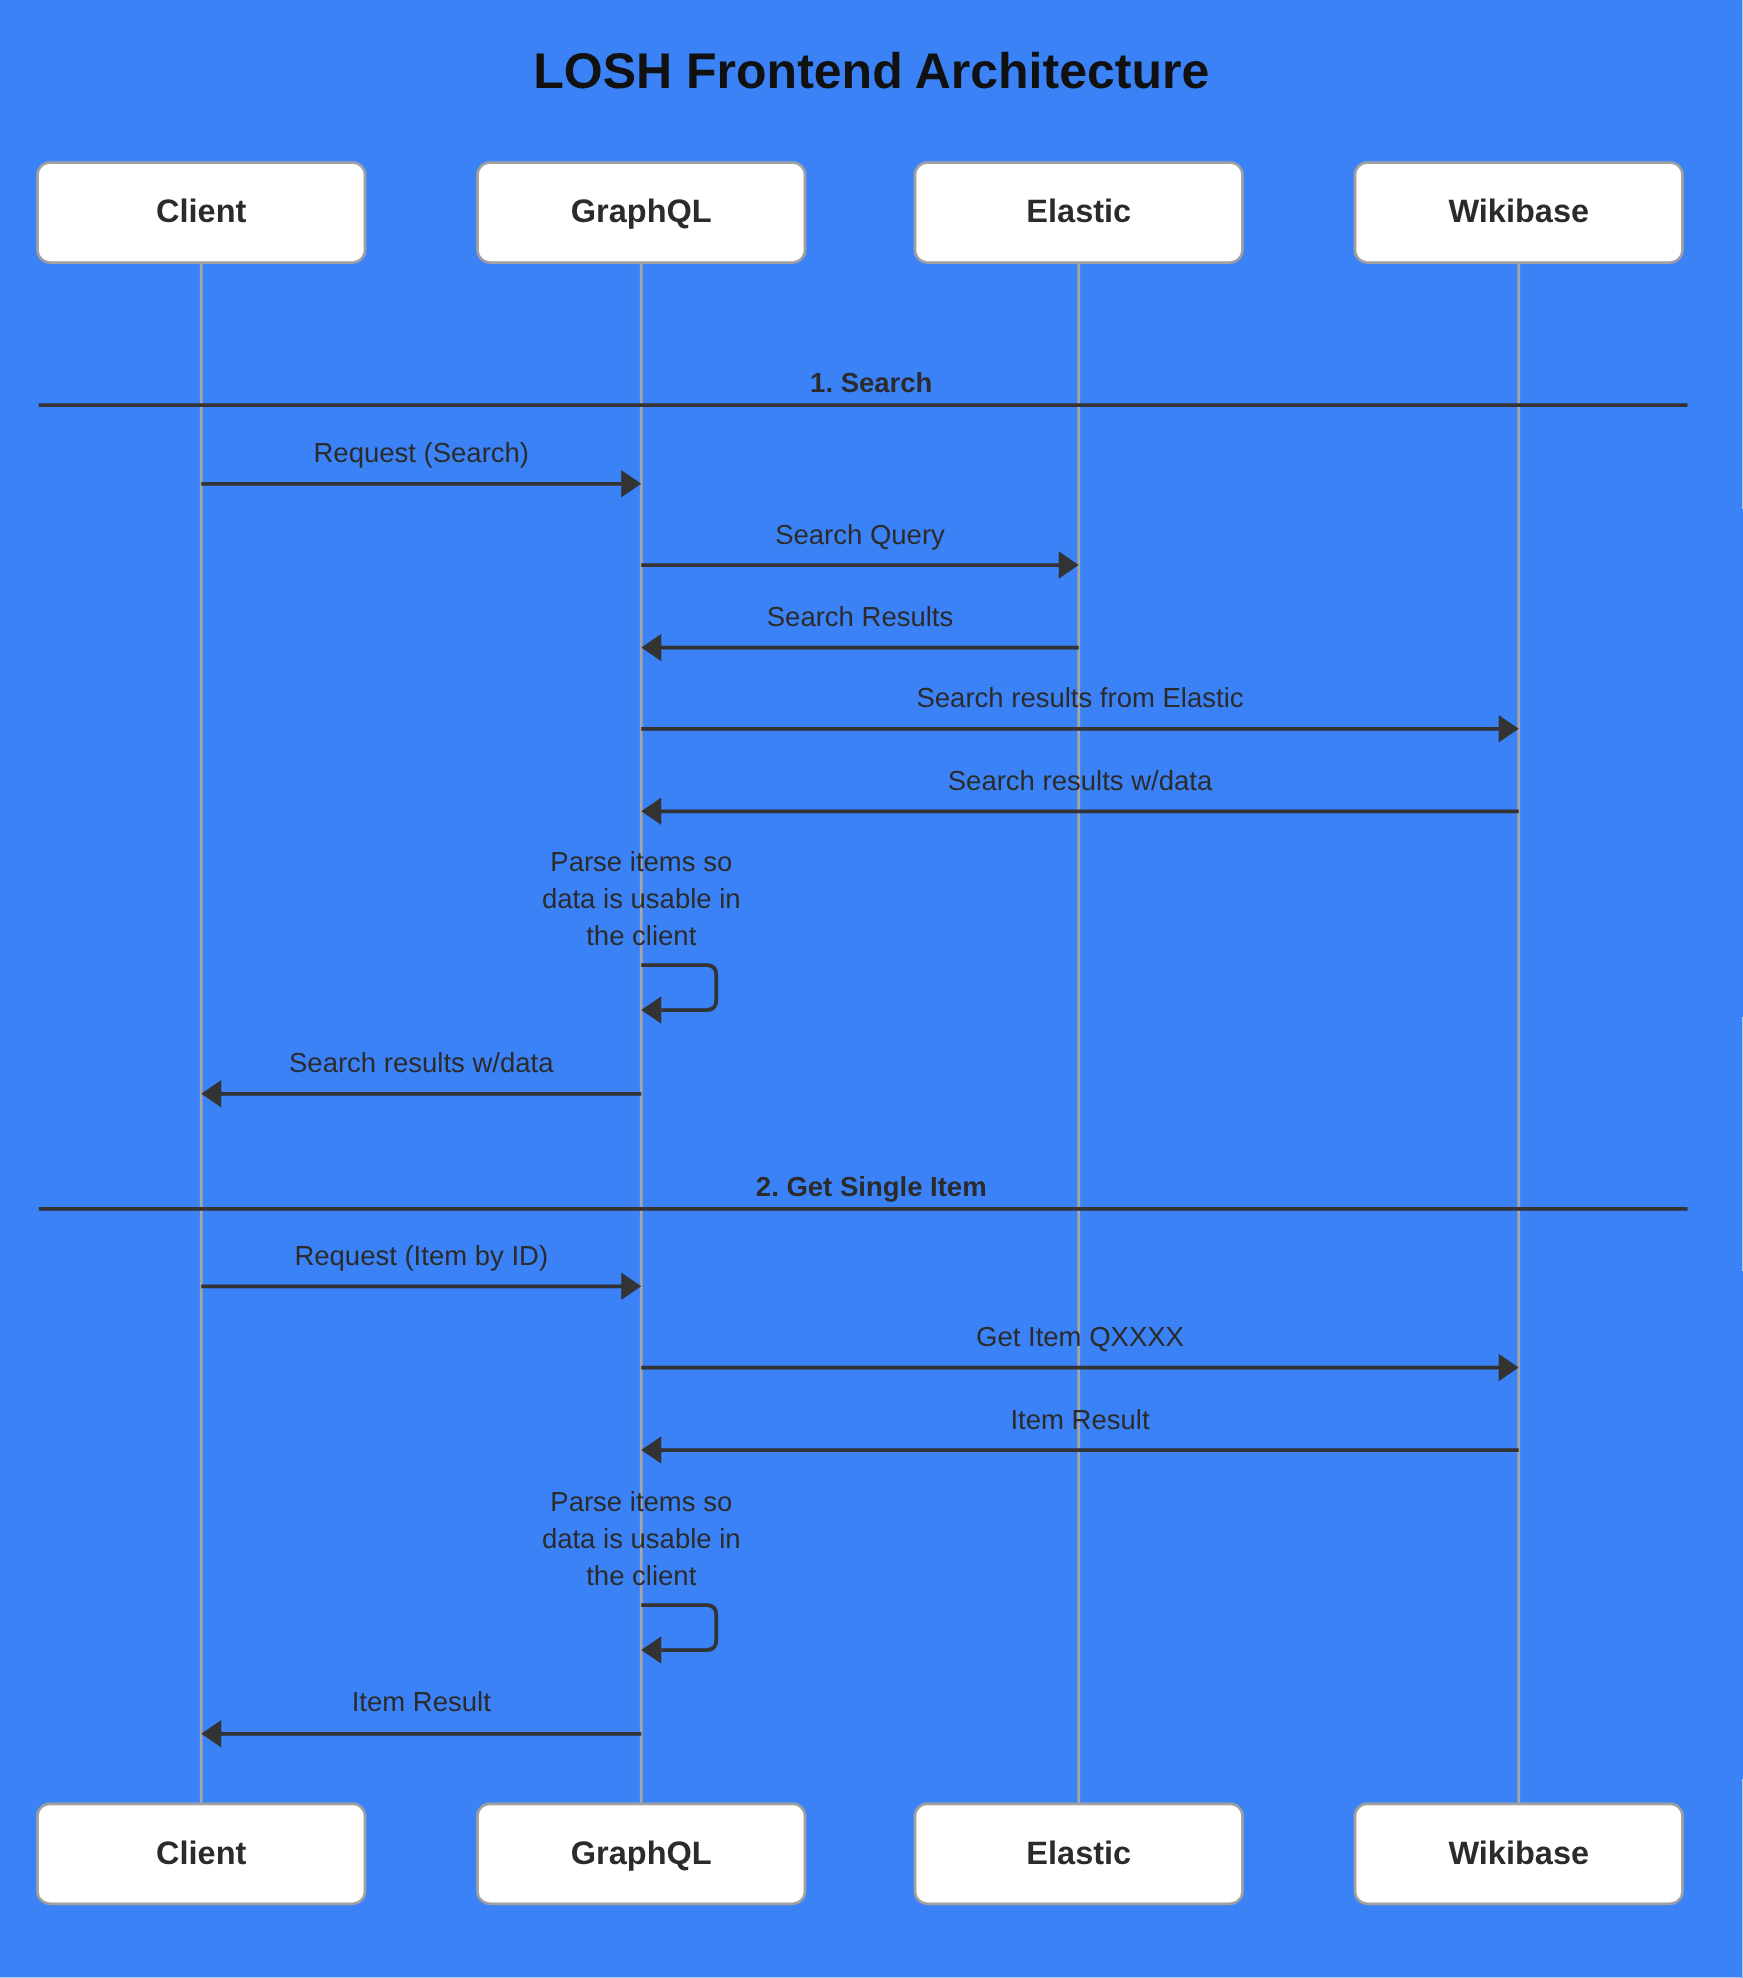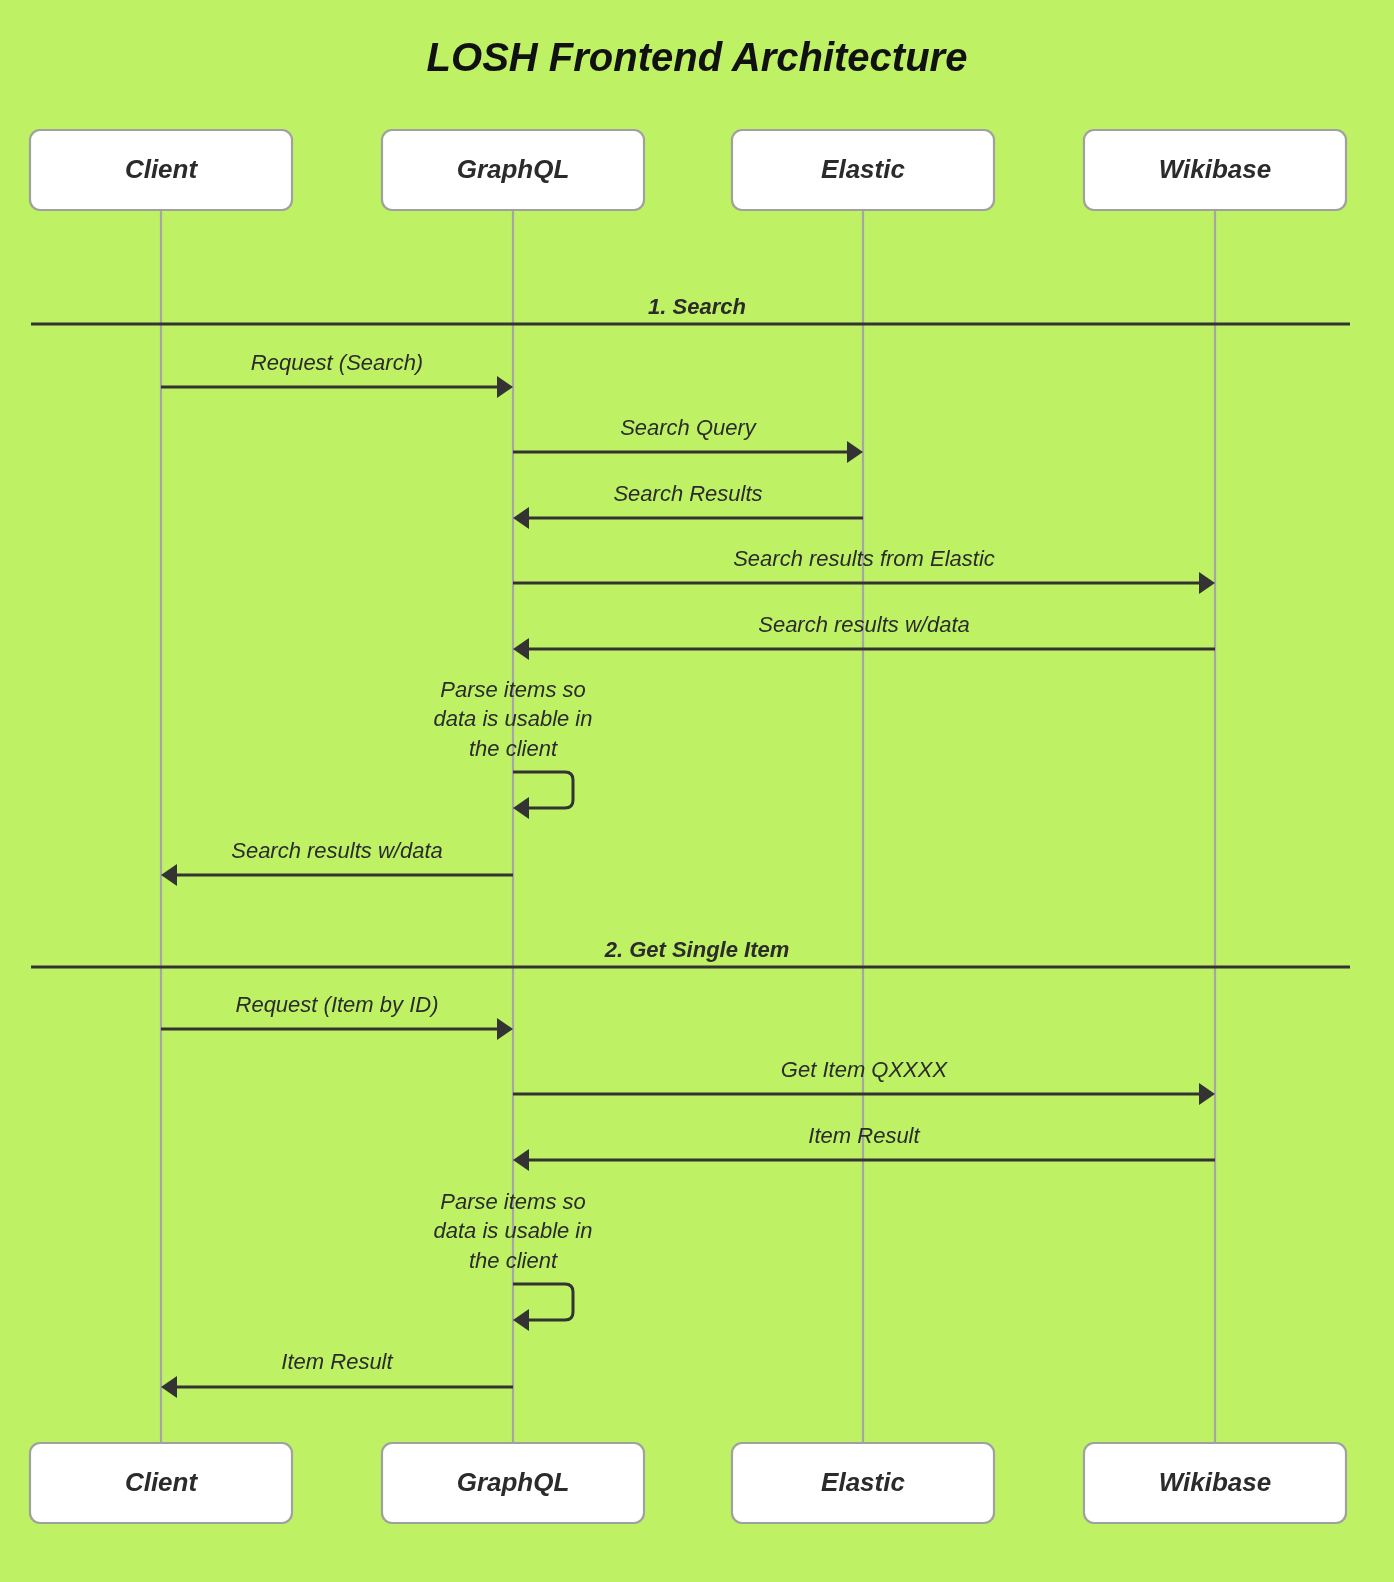--- a/index.html
+++ b/index.html
@@ -8,23 +8,22 @@
     background: #ffffff;
   }
   body {
     font-family: "Liberation Sans", sans-serif;
     color: #333333;
   }
   #diagram-root {
     position: relative;
     width: 1394px;
     height: 1582px;
-    background: #bef264;
+    background: #3b82f6;
     overflow: hidden;
-    font-style: italic;
   }
   svg.seq-canvas {
     display: block;
     width: 1394px;
     height: 1582px;
   }
   .diagram-title {
     font-family: "Liberation Sans", sans-serif;
     font-size: 40px;
     font-weight: bold;

